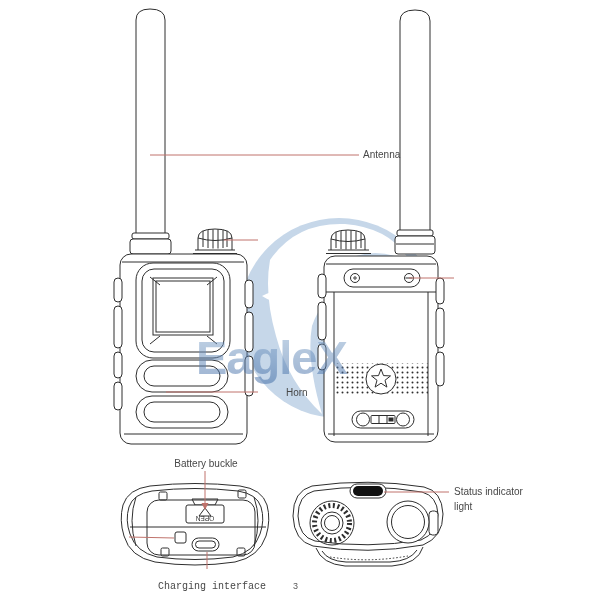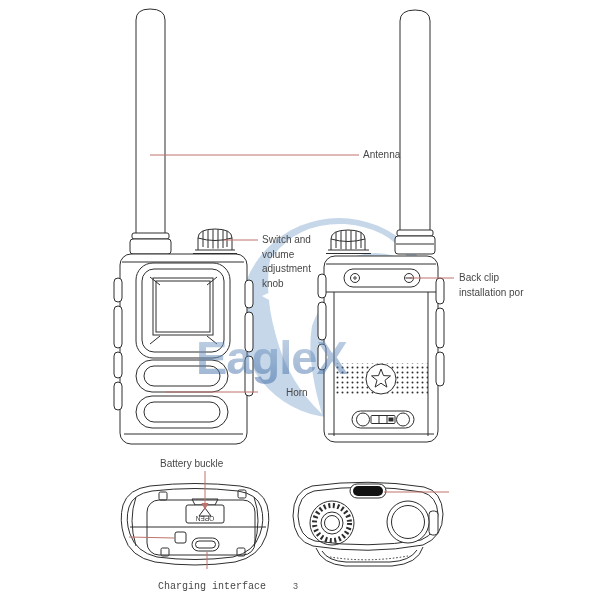--- a/index.html
+++ b/index.html
@@ -4,21 +4,21 @@
 <style>
   html,body{margin:0;padding:0;background:#ffffff;}
   #stage{position:relative;width:600px;height:600px;background:#fff;overflow:hidden;
          font-family:"Liberation Sans",sans-serif;}
   #stage svg{position:absolute;left:0;top:0;}
   .layer-wm{z-index:1;}
   .layer-art{z-index:2;}
   .layer-wmtext{z-index:3;pointer-events:none;}
   .label{position:absolute;z-index:4;color:#474747;font-size:10px;line-height:14.5px;
          white-space:nowrap;}
-  .label.center{}
+  .label.center{text-align:center;}
   .label.right{text-align:right;}
   .page-num{position:absolute;z-index:4;color:#5a5a5a;font-size:9px;}
 </style>
 </head>
 <body>
 
 <div id="stage">
 
   <svg class="layer-wm" width="600" height="600" viewBox="0 0 600 600">
     <circle cx="339" cy="318" r="100" fill="#c6d7e9"></circle>
@@ -198,35 +198,29 @@
       <linearGradient id="wmg" x1="0" y1="0" x2="0" y2="1">
         <stop offset="0" stop-color="#88a9cd"></stop>
         <stop offset="1" stop-color="#3a67a3"></stop>
       </linearGradient>
     </defs>
     <text x="196" y="374" font-size="47" font-weight="bold" letter-spacing="-1" font-family="Liberation Sans, sans-serif" fill="url(#wmg)" opacity="0.5">EagleX</text>
   </svg>
 
   <div class="label" style="left:363px;top:148px;">Antenna</div>
 
-  <div class="label" style="left:262px;top:233px;">
-    <div>Switch and</div>
-    <div>volume</div>
-    <div>adjustment</div>
-    <div>knob</div>
+
+
+  <div class="label" style="left:262px;top:386px;margin-left:24px;">Horn</div>
+
+  <div class="label center" style="left:160px;top:457px;width:92px;">Battery buckle</div>
+
+
+  <div class="label center" style="left:158px;top:580px;width:98px;font-family:Liberation Mono, monospace;">Charging interface</div>
+
+  <div class="label" style="left:454px;top:485px;">
+    <div>Status indicator</div>
+    <div>light</div>
   </div>
 
-  <div class="label" style="left:459px;top:271px;">
-    <div>Back clip</div>
-    <div>installation por</div>
-  </div>
-
-  <div class="label" style="left:262px;top:386px;margin-left:24px;">Horn</div>
-
-  <div class="label center" style="left:160px;top:457px;width:92px;">Battery buckle</div>
-
-
-  <div class="label center" style="left:158px;top:580px;width:98px;font-family:Liberation Mono, monospace;">Charging interface</div>
-
-
   <div class="page-num" style="left:293px;top:581px;">3</div>
 
 </div>
 
 </body></html>

